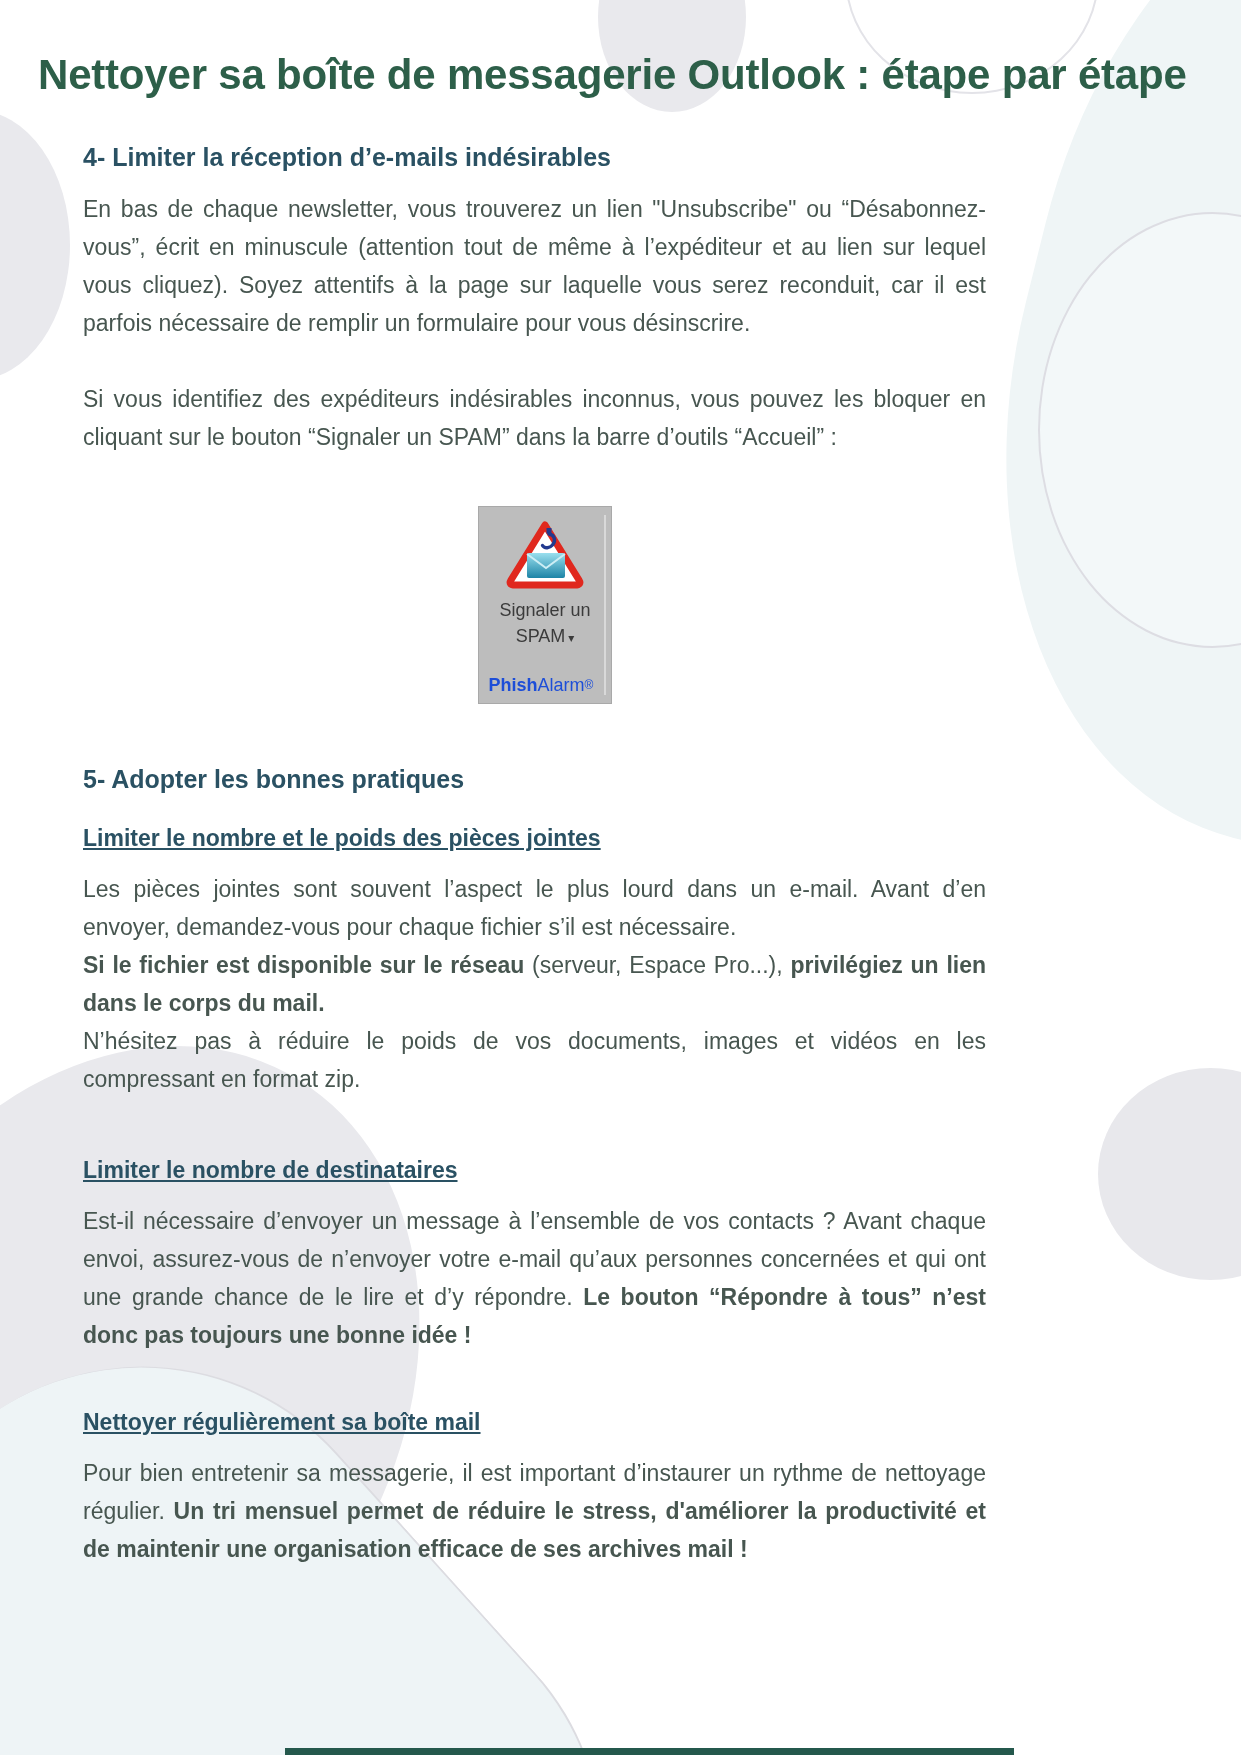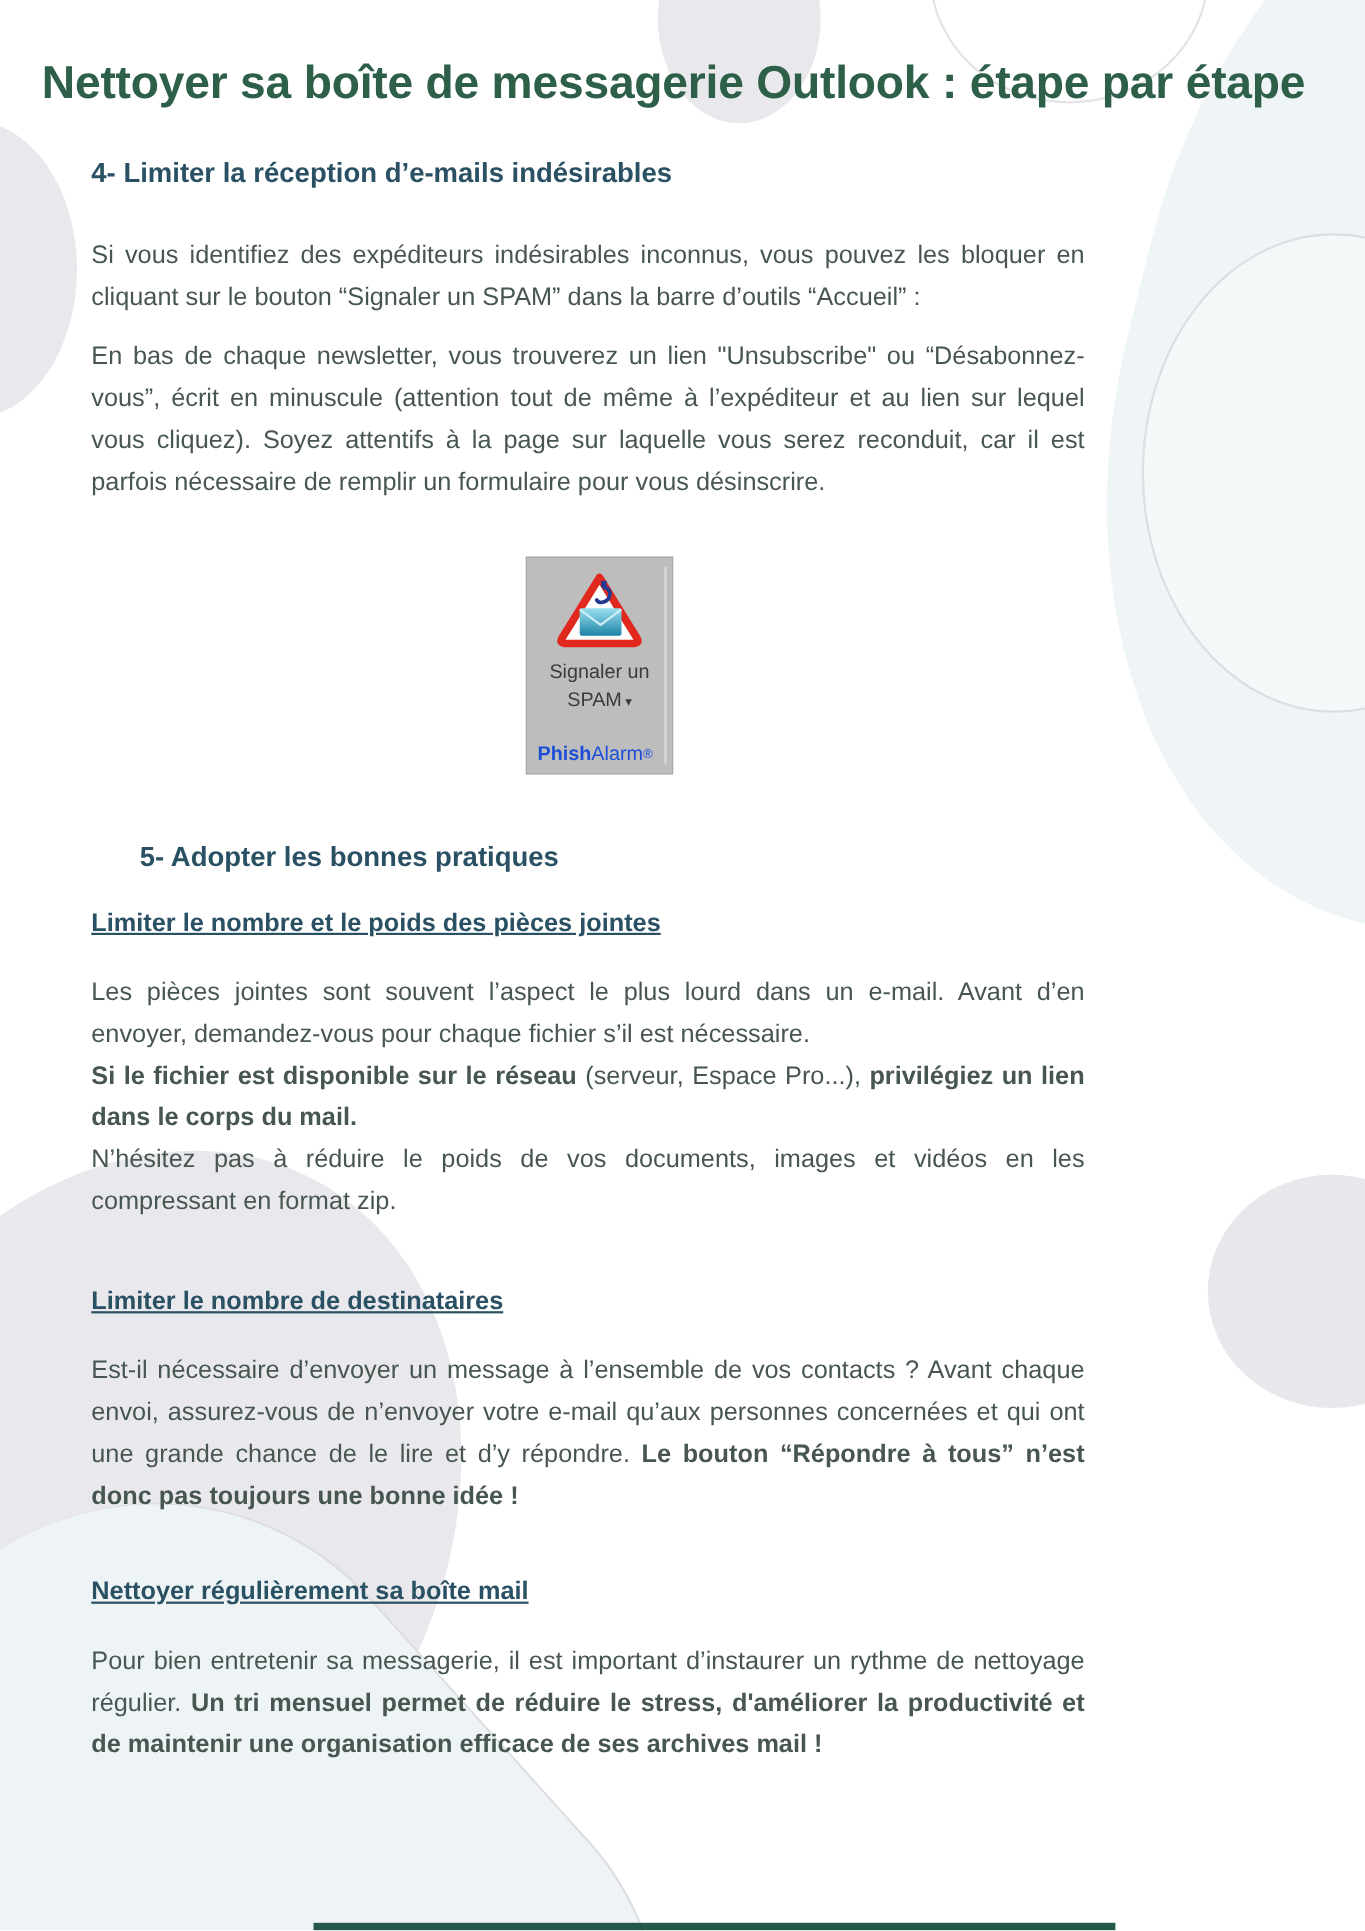--- a/index.html
+++ b/index.html
@@ -28,31 +28,31 @@
     color:#2d5f49;white-space:nowrap;letter-spacing:-0.2px;
   }
   .col{margin-left:83px;width:903px;}
   h2{
     font-size:25px;line-height:34px;font-weight:700;color:#2a5163;margin:0;
   }
   h3{
     font-size:23px;line-height:32px;font-weight:700;color:#2a5163;margin:0;text-decoration:underline;
   }
   .h2-s4{margin-top:42px;}
-  .h2-s5{margin-top:58px;margin-left:44px;}
+  .h2-s5{margin-top:58px;}
   .h3-attach{margin-top:26px;}
   .h3-recip{margin-top:56px;}
   .h3-clean{margin-top:52px;}
   .p{
     margin:16px 0 0 0;
     font-size:23px;line-height:38px;color:#475650;
     text-align:justify;
   }
   .p2{margin-top:38px;}
-  .pb{margin-top:28px;}
+  .pb{margin-top:16px;}
   .b{font-weight:700;}
   
   .spam-btn{
     position:relative;margin:50px 0 0 395px;
     width:134px;height:198px;box-sizing:border-box;
     background:#bdbdbd;border:1px solid #a9a9a9;
     display:flex;flex-direction:column;align-items:center;
     font-family:"Liberation Sans",sans-serif;
   }
   .spam-sep{position:absolute;right:5px;top:8px;bottom:8px;width:2px;background:#d9d9d9;}
@@ -87,23 +87,23 @@
   <div class="deco deco-right-circle"></div>
   <div class="deco deco-bottomleft-gray"></div>
   <div class="deco deco-bottomleft-teal"></div>
 
   <div class="content">
     <h1>Nettoyer sa boîte de messagerie Outlook : étape par étape</h1>
 
     <div class="col">
       <h2 class="h2-s4">4- Limiter la réception d’e-mails indésirables</h2>
 
+      <p class="p">En bas de chaque newsletter, vous trouverez un lien "Unsubscribe" ou “Désabonnez-vous”, écrit en minuscule (attention tout de même à l’expéditeur et au lien sur lequel vous cliquez). Soyez attentifs à la page sur laquelle vous serez reconduit, car il est parfois nécessaire de remplir un formulaire pour vous désinscrire.</p>
+
       <p class="p p2">Si vous identifiez des expéditeurs indésirables inconnus, vous pouvez les bloquer en cliquant sur le bouton “Signaler un SPAM” dans la barre d’outils “Accueil” :</p>
-
-      <p class="p">En bas de chaque newsletter, vous trouverez un lien "Unsubscribe" ou “Désabonnez-vous”, écrit en minuscule (attention tout de même à l’expéditeur et au lien sur lequel vous cliquez). Soyez attentifs à la page sur laquelle vous serez reconduit, car il est parfois nécessaire de remplir un formulaire pour vous désinscrire.</p>
 
       <div class="spam-btn">
         <div class="spam-sep"></div>
         <svg class="alert-svg" width="82" height="72" viewBox="0 0 82 72">
           <defs>
             <linearGradient id="env" x1="0" y1="0" x2="0" y2="1">
               <stop offset="0" stop-color="#9adfee"></stop>
               <stop offset="1" stop-color="#1d84a6"></stop>
             </linearGradient>
           </defs>

